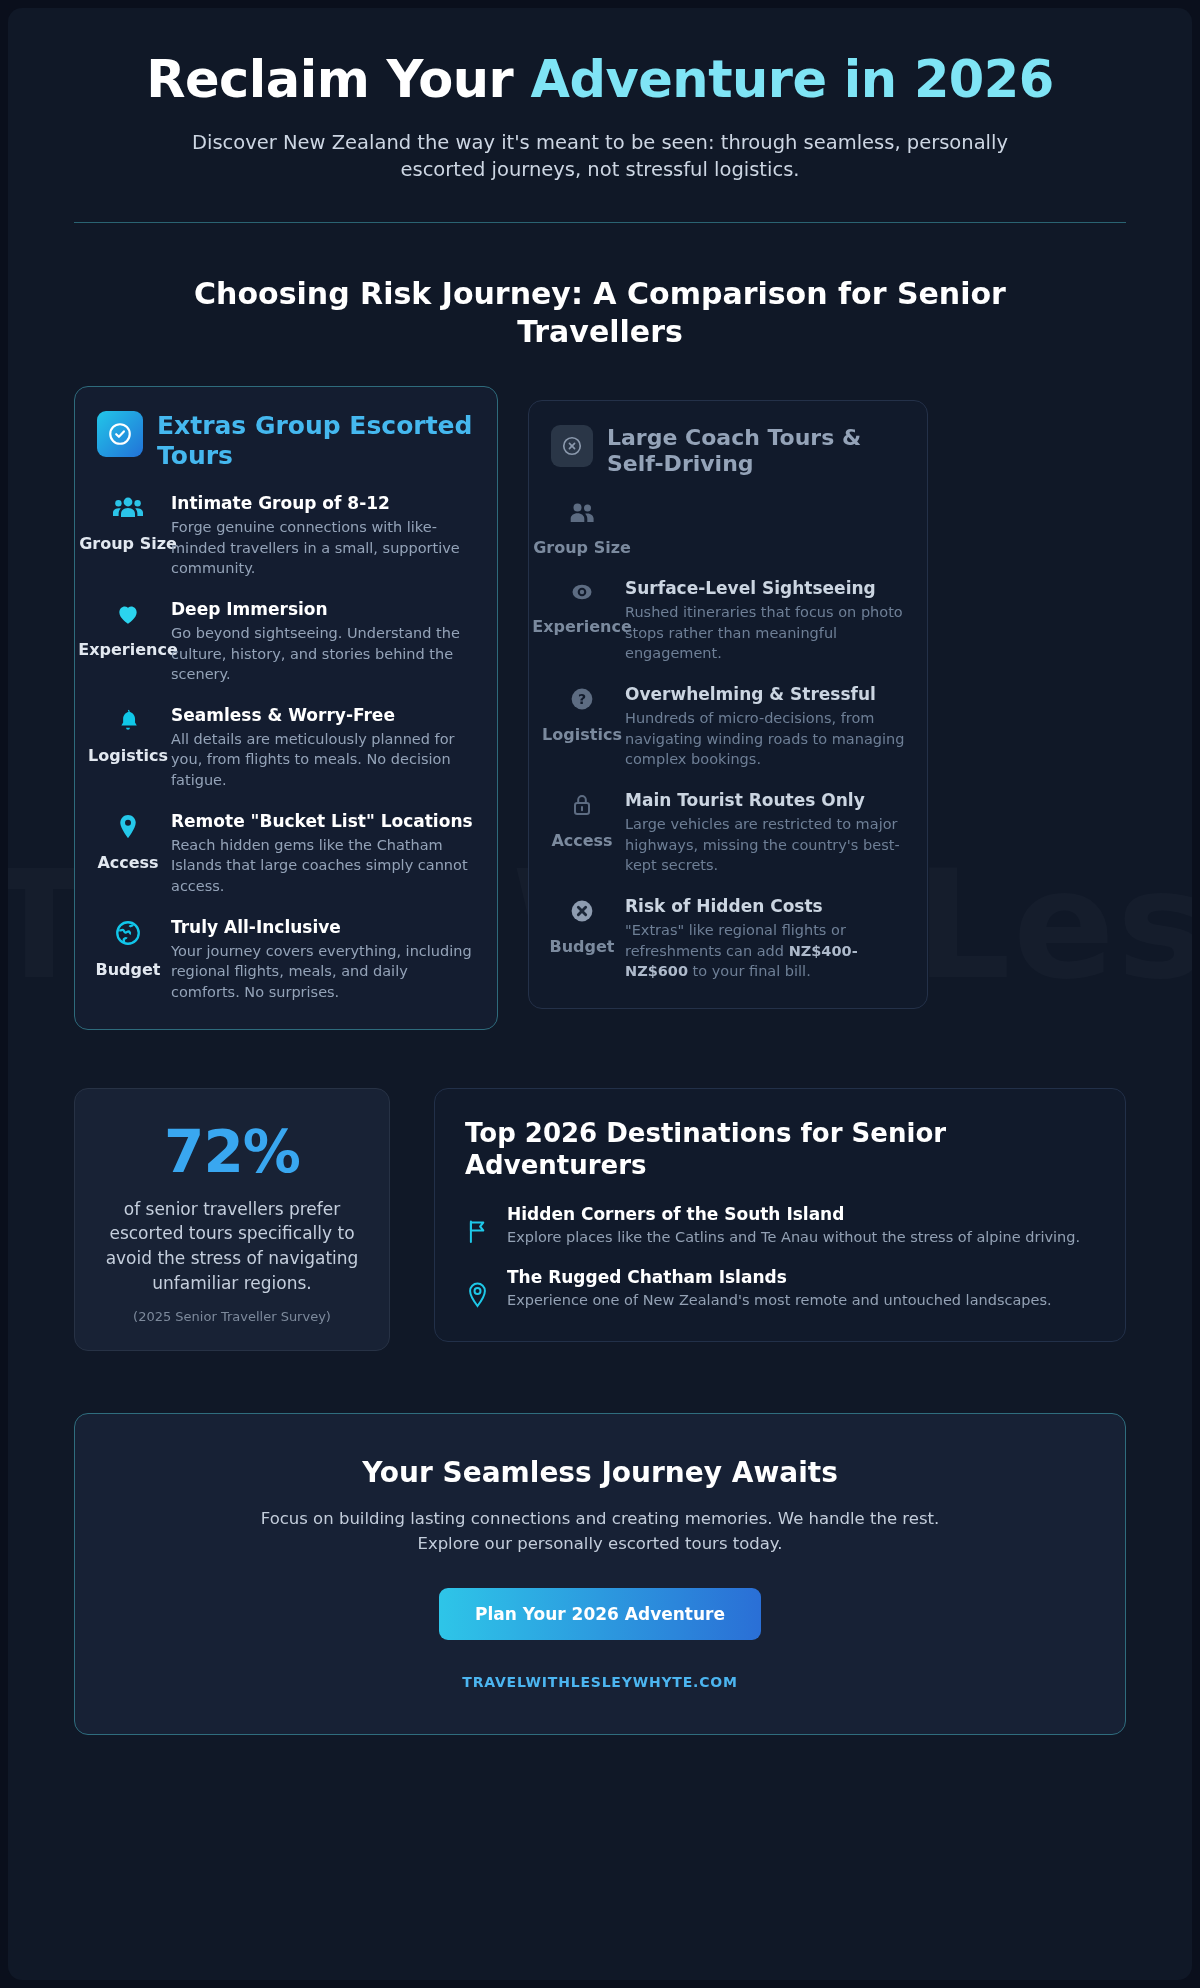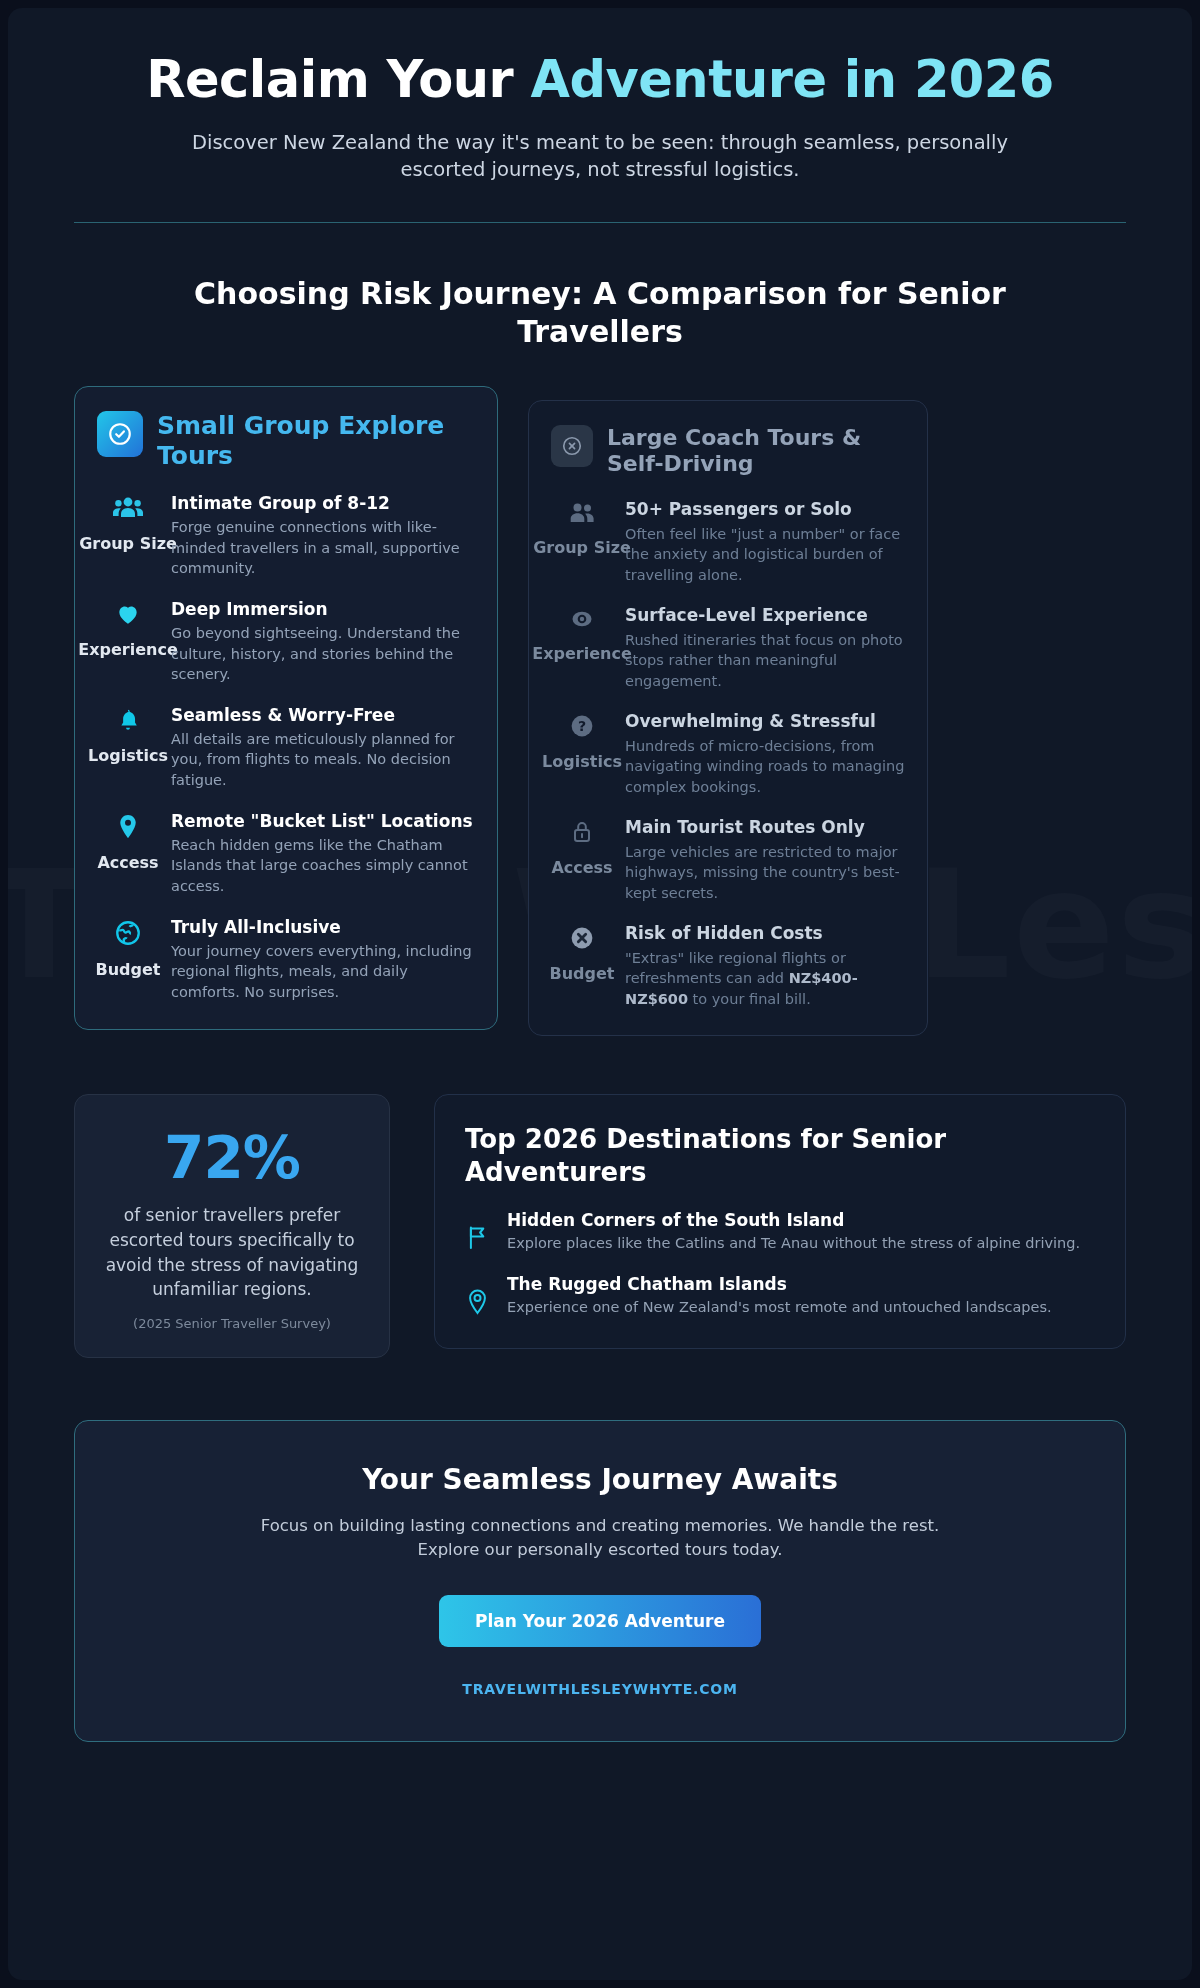--- a/index.html
+++ b/index.html
@@ -294,21 +294,21 @@
     <div class="compare">
 
       <div class="card card-pro">
         <div class="card-head">
           <div class="head-badge badge-pro">
             <svg width="26" height="26" viewBox="0 0 24 24" fill="none" stroke="#ffffff" stroke-width="2" stroke-linecap="round" stroke-linejoin="round">
                 <circle cx="12" cy="12" r="9"></circle>
                 <polyline points="8.5,12.2 11,14.6 15.6,9.6"></polyline>
               </svg>
           </div>
-          <h3>Small Group Explore Tours</h3>
+          <h3>Extras Group Escorted Tours</h3>
         </div>
 
         <div class="feat">
           <div class="feat-ico">
             <span>
               <svg width="30" height="26" viewBox="0 0 30 26" fill="#2bc4e8">
                   <circle cx="15" cy="7" r="4.4"></circle>
                   <circle cx="5.4" cy="8.2" r="3.2"></circle>
                   <circle cx="24.6" cy="8.2" r="3.2"></circle>
                   <path d="M15 13c-4.3 0-7 2.6-7 5.9V22h14v-3.1c0-3.3-2.7-5.9-7-5.9z"></path>
@@ -407,39 +407,35 @@
             <span>
               <svg width="28" height="24" viewBox="0 0 28 24" fill="#5d6c82">
                   <circle cx="9.5" cy="6.6" r="4"></circle>
                   <circle cx="19.5" cy="7" r="3.5"></circle>
                   <path d="M9.5 12.2c-4 0-6.8 2.4-6.8 5.5V21h13.6v-3.3c0-3.1-2.8-5.5-6.8-5.5z"></path>
                   <path d="M19.5 12.4c-.9 0-1.7.1-2.4.4 1.4 1.3 2.2 3.1 2.2 5v3.2h6.3v-3.4c0-2.9-2.7-5.2-6.1-5.2z"></path>
                 </svg>
             </span>
             <span class="lbl">Group Size</span>
           </div>
-          <div class="feat-body">
-            <h4>50+ Passengers or Solo</h4>
-            <p>Often feel like "just a number" or face the anxiety and logistical burden of travelling alone.</p>
-          </div>
         </div>
 
         <div class="feat">
           <div class="feat-ico">
             <span>
               <svg width="28" height="24" viewBox="0 0 28 24" fill="#5d6c82">
                   <ellipse cx="14" cy="12" rx="9.5" ry="7.3"></ellipse>
                   <circle cx="14" cy="12" r="4.3" fill="#111a2b"></circle>
                   <circle cx="14" cy="12" r="2.2" fill="#5d6c82"></circle>
                 </svg>
             </span>
             <span class="lbl">Experience</span>
           </div>
           <div class="feat-body">
-            <h4>Surface-Level Experience</h4>
+            <h4>Surface-Level Sightseeing</h4>
             <p>Rushed itineraries that focus on photo stops rather than meaningful engagement.</p>
           </div>
         </div>
 
         <div class="feat">
           <div class="feat-ico">
             <span>
               <svg width="26" height="26" viewBox="0 0 24 24">
                   <circle cx="12" cy="12" r="9.6" fill="#5d6c82"></circle>
                   <text x="12" y="16.6" font-family="DejaVu Sans, sans-serif" font-size="13" font-weight="700" fill="#111a2b" text-anchor="middle">?</text>

